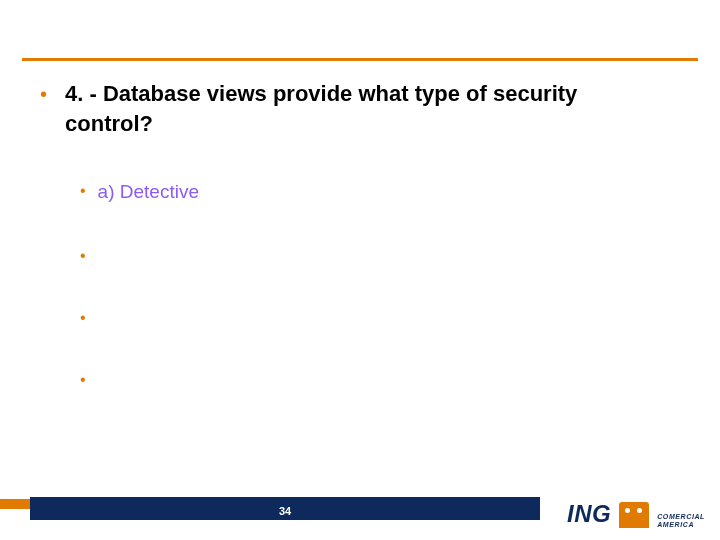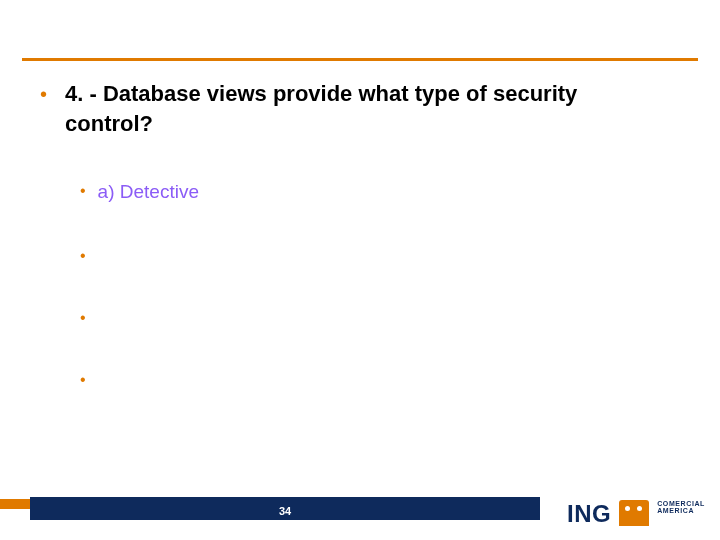--- a/index.html
+++ b/index.html
@@ -92,23 +92,24 @@
       font-size: 11px;
       font-weight: bold;
       z-index: 3;
     }
     .footer-blue-inner { position: relative; width: 100%; height: 100%; }
     .logo-area {
       position: absolute;
       right: 15px;
       bottom: 12px;
       display: flex;
-      align-items: flex-start;
+      align-items: flex-end;
       gap: 8px;
       z-index: 4;
+      font-style: italic;
     }
     .ing-text {
       font-size: 24px;
       font-weight: bold;
       color: #0E2A5C;
       letter-spacing: 0.5px;
     }
     .lion {
       width: 30px;
       height: 26px;

